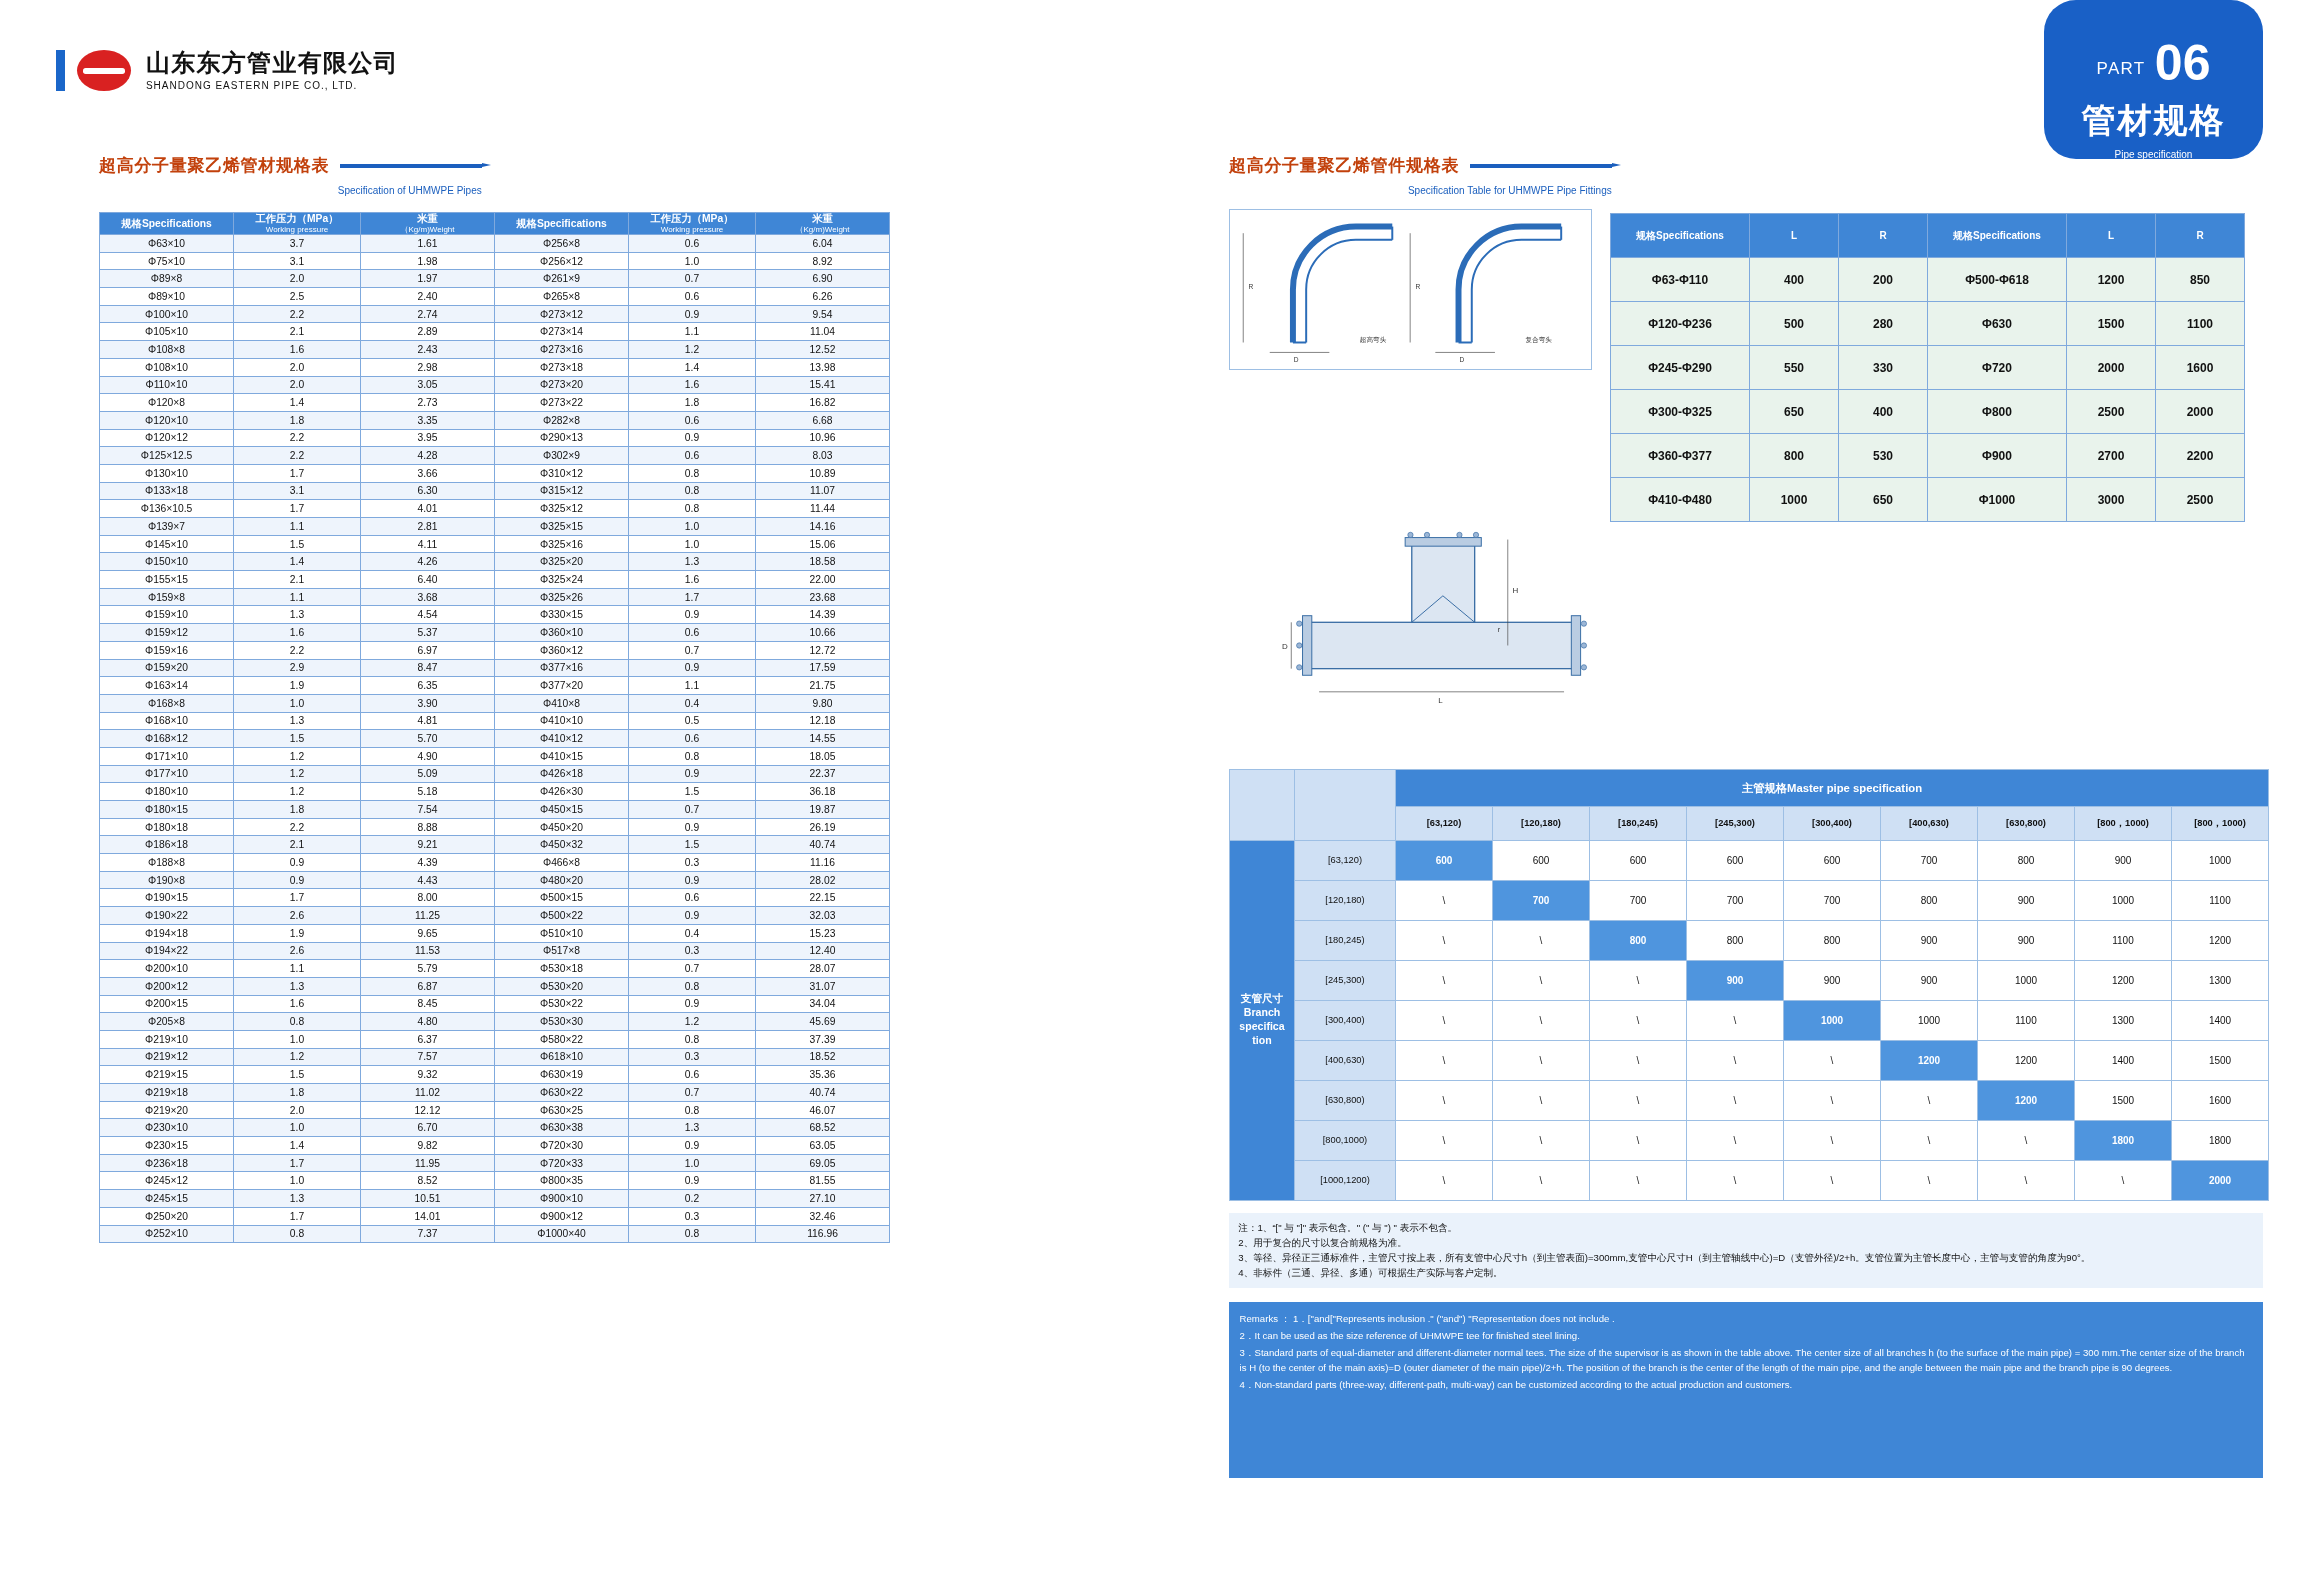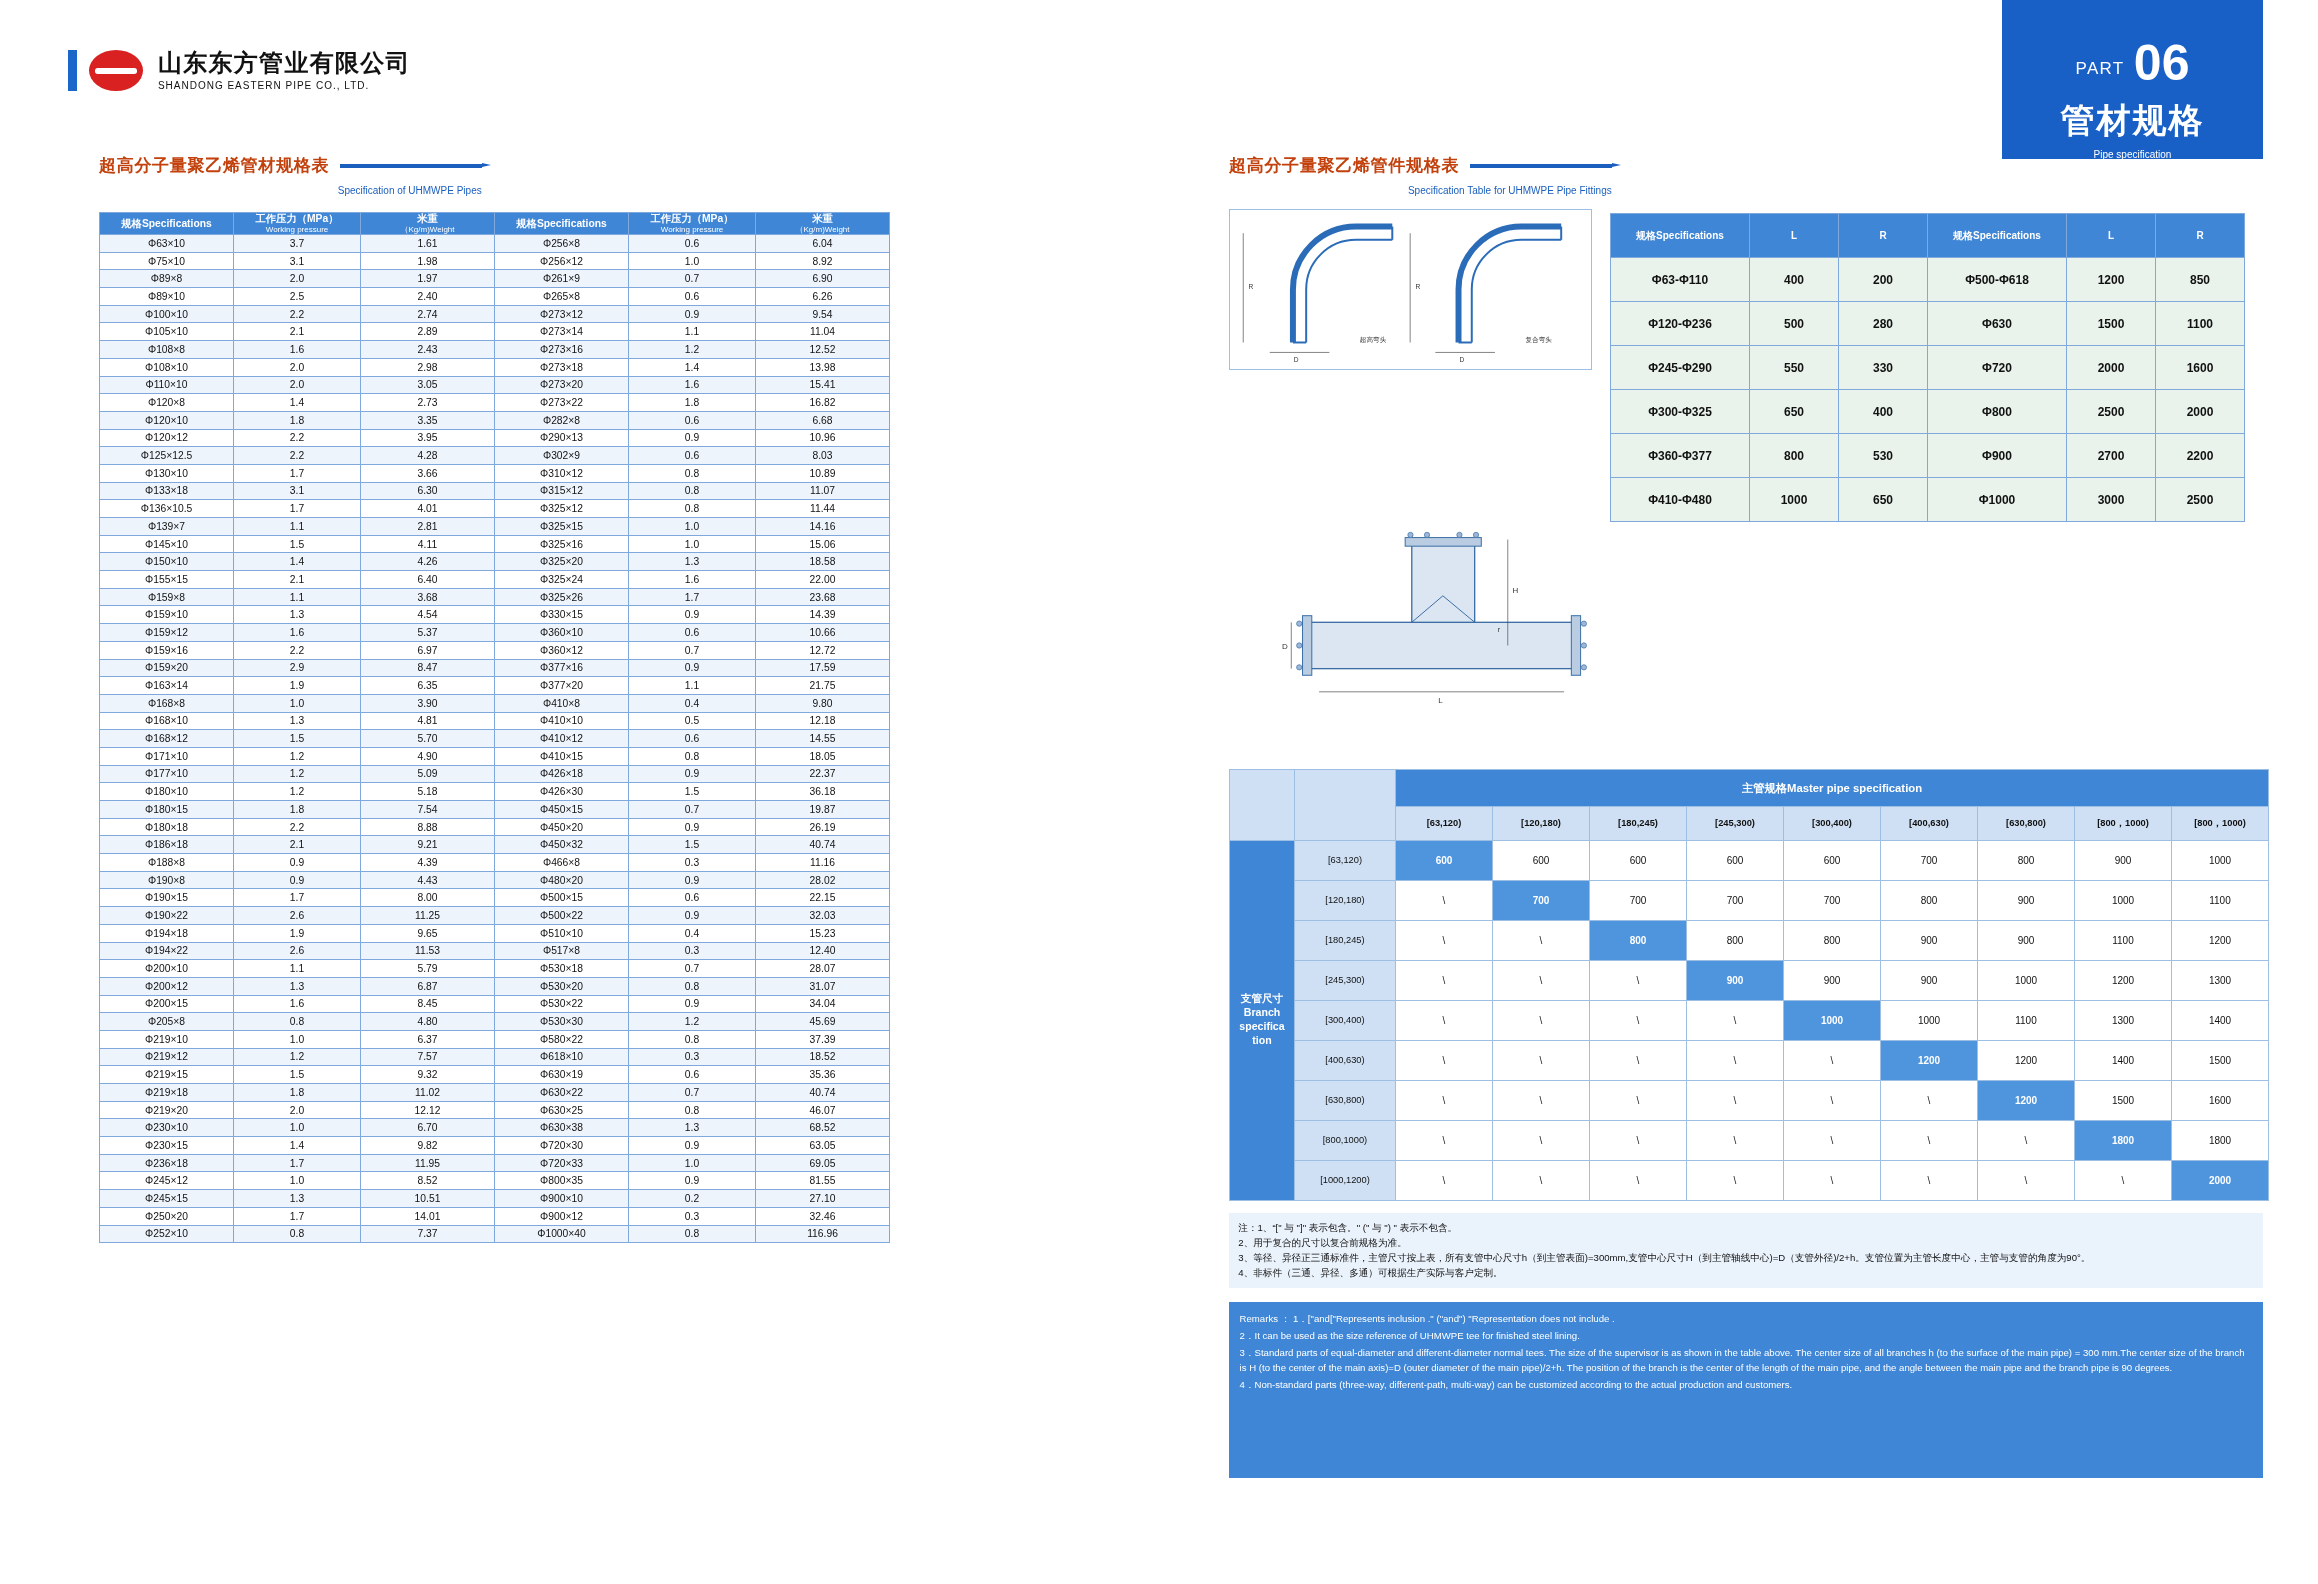--- a/index.html
+++ b/index.html
@@ -1,28 +1,28 @@
 <!DOCTYPE html>
 <html style="font-size:10.6px"><head>
 <meta charset="utf-8">
 <style>
   html,body{margin:0;padding:0;background:#fff;}
   body{width:2319px;height:1584px;font-family:"Liberation Sans",sans-serif;color:#111;position:relative;overflow:hidden;}
   .page{position:absolute;inset:0;}
 
   
-  .logo-wrap{position:absolute;left:68px;top:50px;display:flex;align-items:center;}
+  .logo-wrap{position:absolute;left:56px;top:50px;display:flex;align-items:center;}
   .logo-bar{width:9.3px;height:41px;background:#1a66c9;margin-right:12px;}
   .logo-oval{width:54px;height:41px;border-radius:50%;background:#d92121;position:relative;margin-right:14.6px;}
   .logo-oval:after{content:"";position:absolute;left:6px;top:18px;width:42px;height:6px;background:#fff;border-radius:2.7px;}
   .logo-oval:before{content:"";position:absolute;left:2.7px;bottom:4px;width:49px;height:8px;border-radius:50%;background:#fff;opacity:.0;}
   .logo-cn{font-size:24px;font-weight:bold;letter-spacing:1.3px;color:#111;line-height:1.1;}
   .logo-en{font-size:10px;letter-spacing:1px;color:#111;margin-top:2.7px;}
 
-  .part-box{position:absolute;right:56px;top:0;width:261px;height:159px;background:#1960c6;color:#fff;}
+  .part-box{position:absolute;right:56px;top:0;width:219px;height:159px;background:#1960c6;color:#fff;border-radius:32px;}
   .part-box .pt-row{display:flex;align-items:flex-end;justify-content:center;padding-top:41px;}
   .part-label{font-size:17px;letter-spacing:1.3px;margin-right:9.3px;padding-bottom:6.6px;}
   .part-num{font-size:50px;font-weight:bold;line-height:.9;}
   .part-cn{text-align:center;font-size:34px;font-weight:bold;margin-top:12px;letter-spacing:2px;}
   .part-en{text-align:center;font-size:10px;margin-top:5.3px;}
 
   
   .sect{position:absolute;}
   .sect .cn{font-size:17px;font-weight:bold;color:#c2410c;letter-spacing:0.7px;display:inline-block;vertical-align:middle;}
   .sect .rule{display:inline-block;vertical-align:middle;width:142px;height:4px;background:#1b5fbe;margin-left:10.6px;position:relative;}

